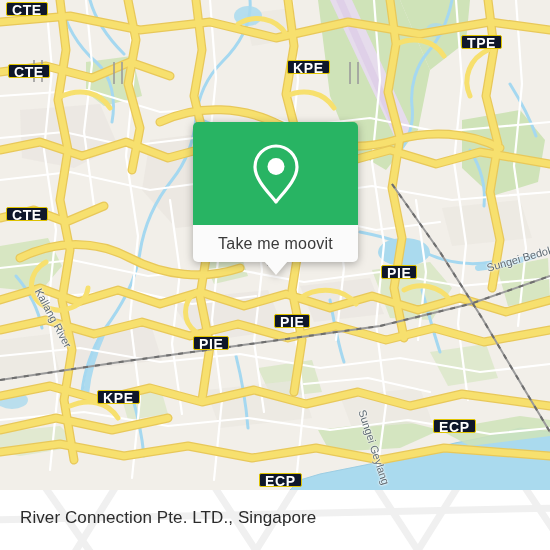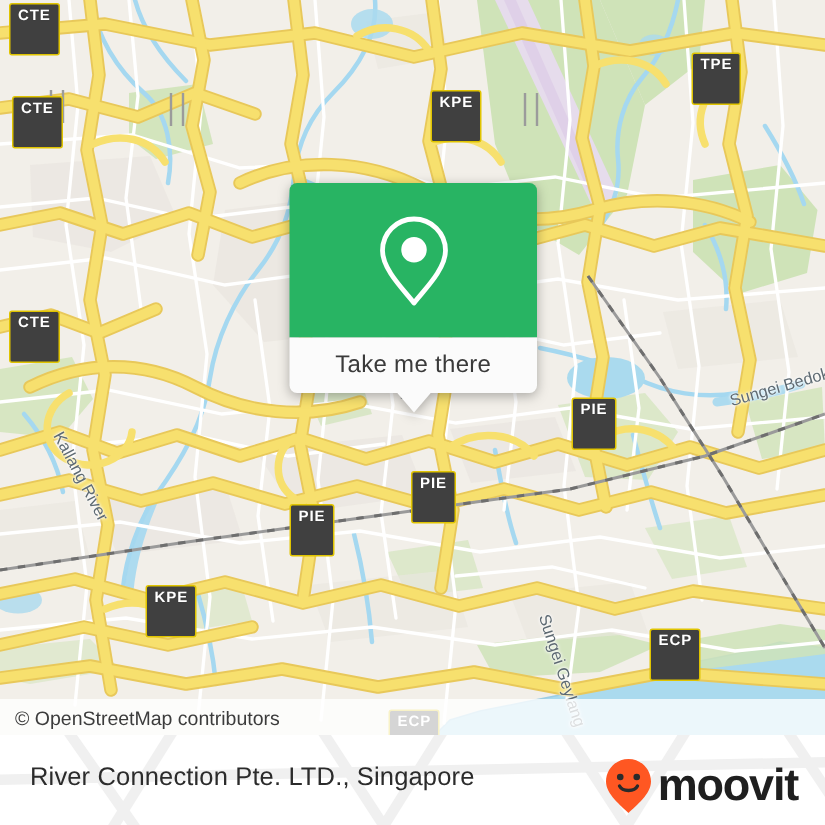--- a/index.html
+++ b/index.html
@@ -29,30 +29,30 @@
     height: 490px;
     overflow: hidden;
     background: #f2efe9;
   }
   #map svg { display: block; }
 
   
   .shield {
     position: absolute;
     box-sizing: border-box;
-    background: #404040;
+    background: #0f172a;
     border: 1px solid #e0c400;
     border-radius: 2px;
     color: #ffffff;
     font-family: "Liberation Sans", sans-serif;
     font-weight: bold;
-    font-size: 10px;
+    font-size: 14px;
     letter-spacing: 0.6px;
     line-height: 15px;
-    height: 35px;
+    height: 14px;
     padding: 0 5px;
     text-align: center;
     text-shadow: 0 0 1px rgba(0,0,0,0.18);
     white-space: nowrap;
   }
 
   
   .river-label {
     position: absolute;
     color: #5e6a72;
@@ -359,49 +359,37 @@
     <div class="river-label" style="left:362px; top:404px; transform:rotate(72deg);  transform-origin:left center;">Sungei Geylang</div>
 
     <div id="popup">
       <div id="popup-green">
         <svg width="52" height="64" viewBox="0 0 52 64" xmlns="http://www.w3.org/2000/svg">
           <path d="M26,4 C14.4,4 5,13.4 5,25 C5,38 20,52 26,60 C32,52 47,38 47,25 C47,13.4 37.6,4 26,4 Z" fill="none" stroke="#ffffff" stroke-width="3.2" stroke-linejoin="round"></path>
           <circle cx="26" cy="24.5" r="8.5" fill="#ffffff"></circle>
         </svg>
       </div>
       <div id="popup-white">
-        <span id="popup-label">Take me there</span>
+        <span id="popup-label">Take me moovit</span>
       </div>
       <div id="popup-tail"></div>
     </div>
 
-    <div id="attribution">
-      <span id="attribution-text">© OpenStreetMap contributors</span>
-    </div>
   </div>
 
   <div id="footer">
     <svg id="footer-bg" width="550" height="60" viewBox="0 0 550 60" xmlns="http://www.w3.org/2000/svg">
       <rect x="0" y="0" width="550" height="60" fill="#ffffff"></rect>
       <g fill="none" stroke="#f0f0f0" stroke-width="7" stroke-linecap="round">
         <path d="M40,-10 L96,70"></path>
         <path d="M120,-10 L70,70"></path>
         <path d="M210,-10 L262,70"></path>
         <path d="M300,-10 L250,70"></path>
         <path d="M372,-10 L424,70"></path>
         <path d="M462,-10 L412,70"></path>
         <path d="M520,-10 L560,50"></path>
         <path d="M-10,30 L560,18"></path>
       </g>
     </svg>
     <div id="footer-title">River Connection Pte. LTD., Singapore</div>
-    <div id="logo">
-      <svg width="34" height="40" viewBox="0 0 34 40" xmlns="http://www.w3.org/2000/svg">
-        <path d="M17,2 C8.7,2 2,8.7 2,17 C2,25.5 12,33 17,38 C22,33 32,25.5 32,17 C32,8.7 25.3,2 17,2 Z" fill="#ff5722"></path>
-        <circle cx="11.5" cy="14" r="2.2" fill="#2b2b2b"></circle>
-        <circle cx="22.5" cy="14" r="2.2" fill="#2b2b2b"></circle>
-        <path d="M11,20 C13,24 21,24 23,20" fill="none" stroke="#2b2b2b" stroke-width="2.2" stroke-linecap="round"></path>
-      </svg>
-      <span id="logo-text">moovit</span>
-    </div>
   </div>
 
 </div>
 
 </body></html>

